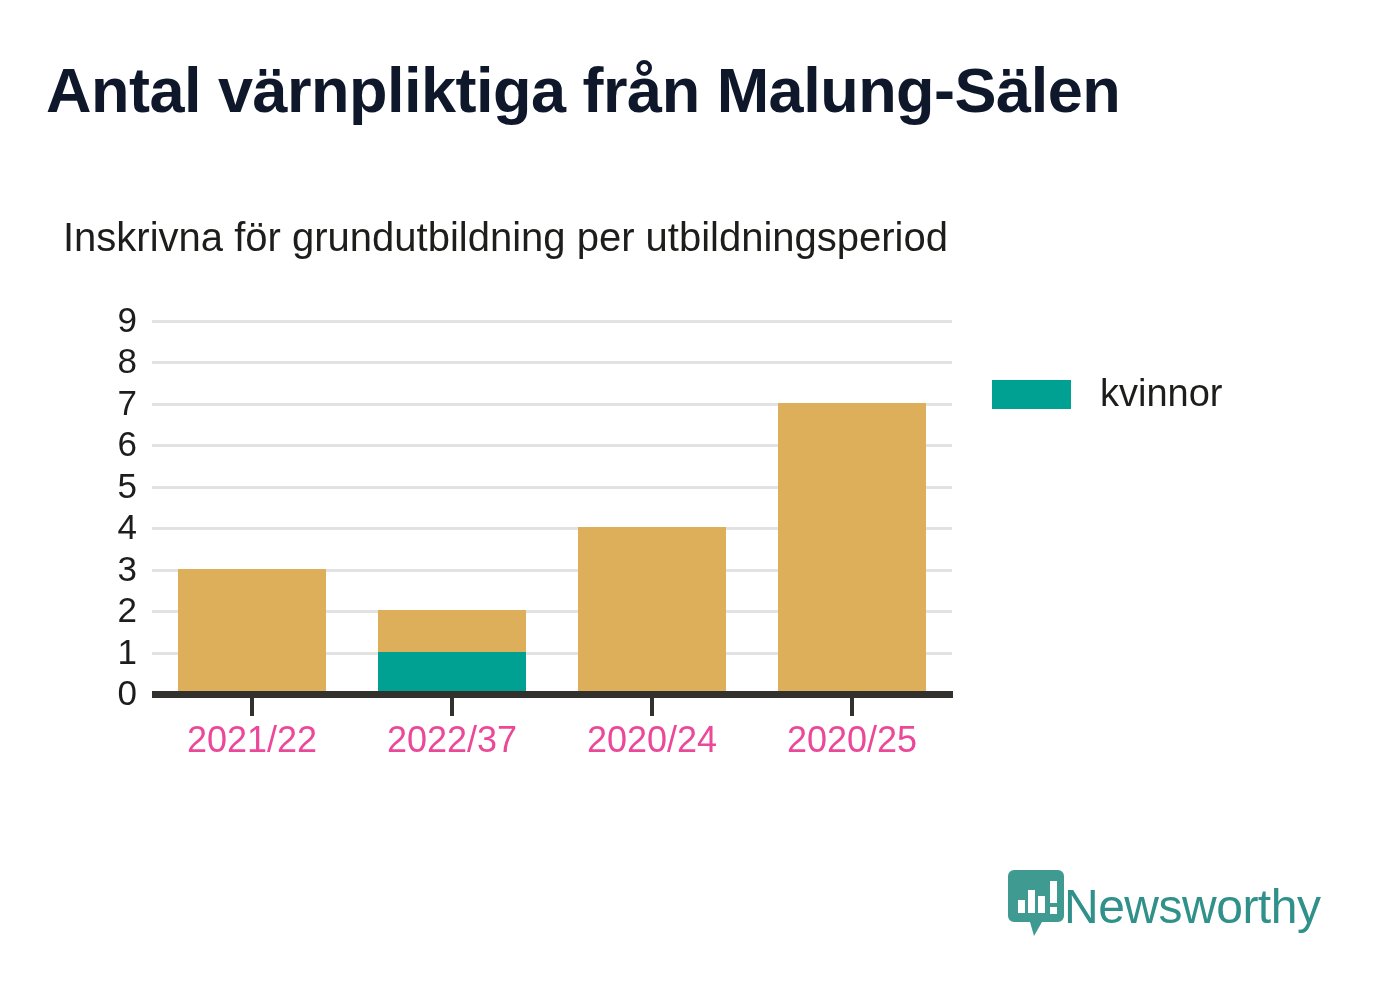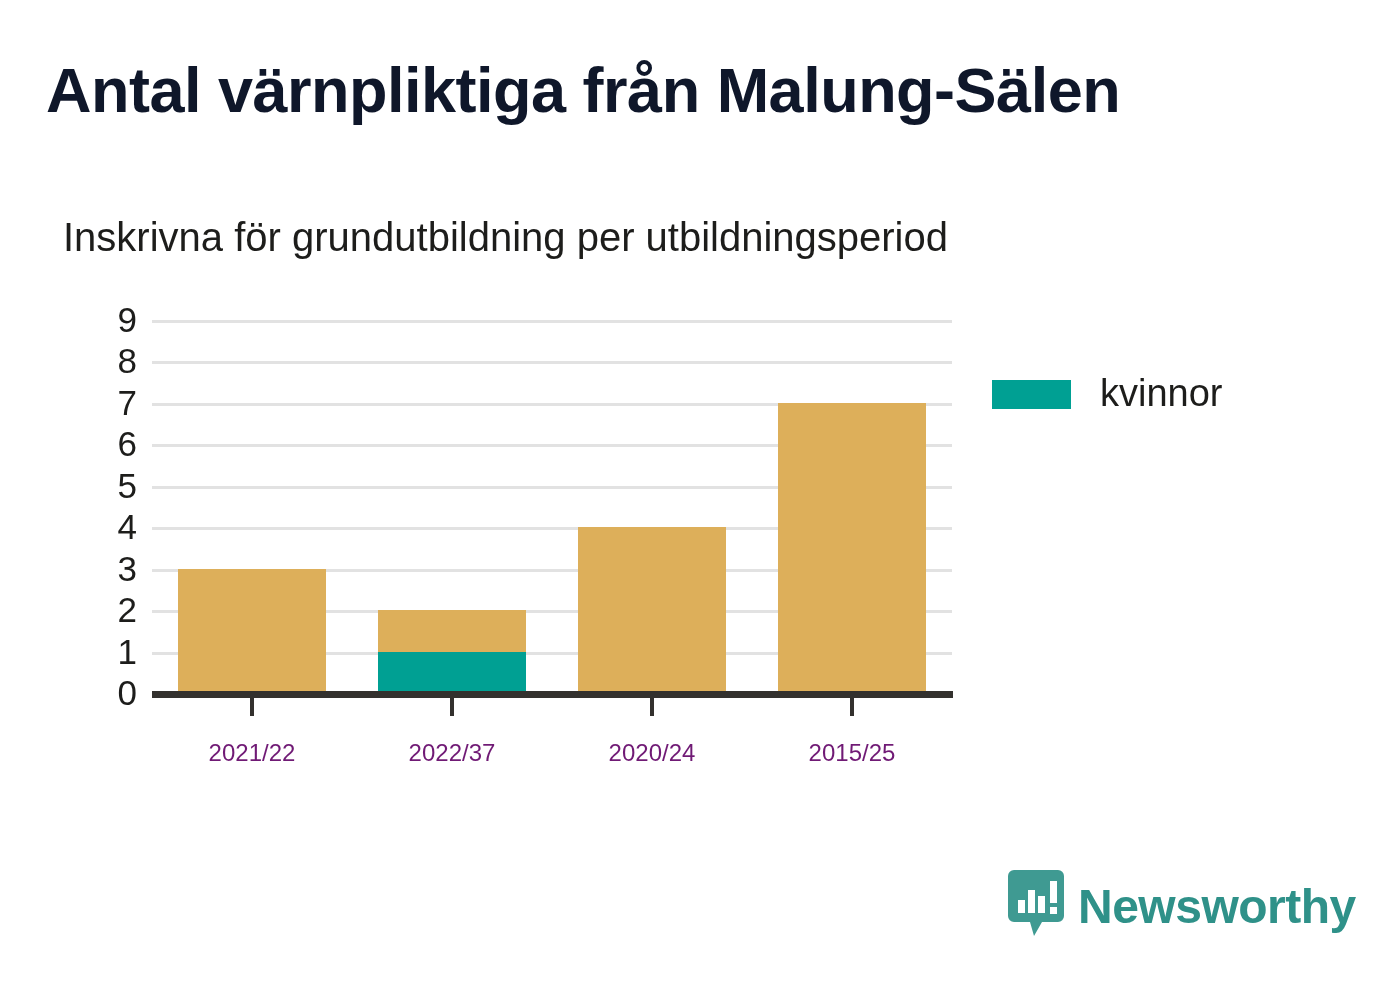--- a/index.html
+++ b/index.html
@@ -60,25 +60,24 @@
   }
 
   .bar{
     position:absolute;bottom:0;
   }
   .seg{position:absolute;left:0;width:100%;}
 
   .xlabels{position:absolute;left:0;top:718px;width:1382px;height:50px;}
   .xlabels span{
     position:absolute;
-    font-size:24px;line-height:44px;
-    color:#701a75;
+    font-size:36px;line-height:44px;
+    color:#ec4899;
     text-align:center;
     white-space:nowrap;
-    margin-top:13px;
   }
 
   
   .legend{position:absolute;left:992px;top:358px;width:300px;margin-top:16px;}
   .legend-row{position:relative;height:57px;}
   .swatch{
     position:absolute;left:0;top:6px;
     width:79px;height:29px;
   }
   .legend-label{
@@ -88,23 +87,22 @@
     white-space:nowrap;
   }
 
   
   .logo{
     position:absolute;left:1008px;top:868px;
     height:78px;display:flex;align-items:center;
   }
   .logo-mark{width:56px;height:74px;flex:0 0 auto;}
   .logo-text{
-    margin-left:14px;
     font-size:48px;line-height:52px;
-    font-weight:bold;
+    font-weight:normal;
     letter-spacing:-0.5px;
     color:#2f9189;
     white-space:nowrap;
   }
 </style>
 </head>
 <body>
 
 <div id="page">
 
@@ -154,21 +152,21 @@
       <div class="tick" style="left: 250px;"></div>
       <div class="tick" style="left: 450px;"></div>
       <div class="tick" style="left: 650px;"></div>
       <div class="tick" style="left: 850px;"></div>
     </div>
 
   <div class="xlabels" id="xlabels">
       <span style="left: 152px; width: 200px;">2021/22</span>
       <span style="left: 352px; width: 200px;">2022/37</span>
       <span style="left: 552px; width: 200px;">2020/24</span>
-      <span style="left: 752px; width: 200px;">2015/25</span>
+      <span style="left: 752px; width: 200px;">2020/25</span>
     </div>
 
   <div class="legend" id="legend">
       <div class="legend-row">
         <span class="swatch" style="background: rgb(0, 160, 147);"></span>
         <span class="legend-label">kvinnor</span>
       </div>
     </div>
 
   <div class="logo">

